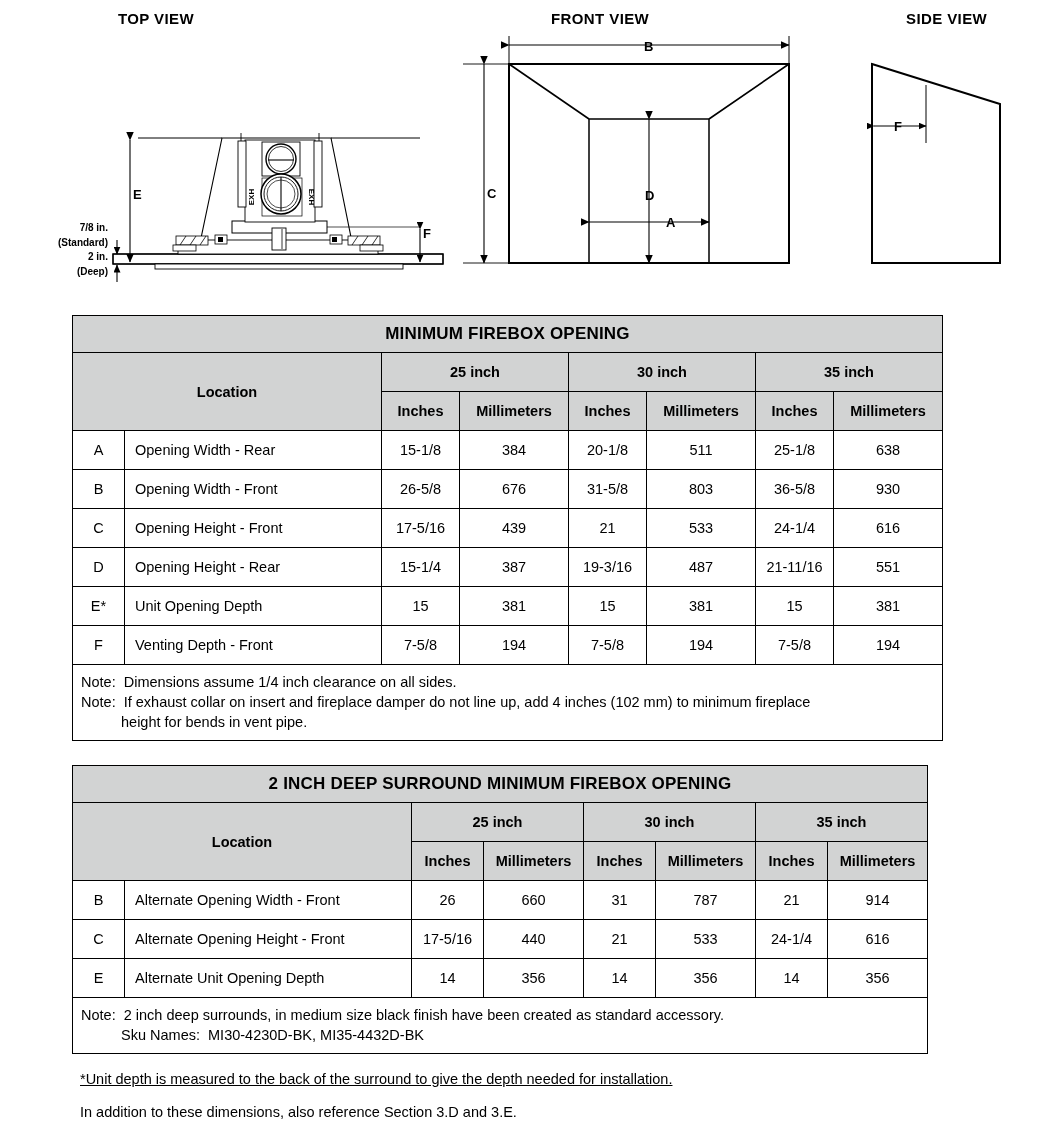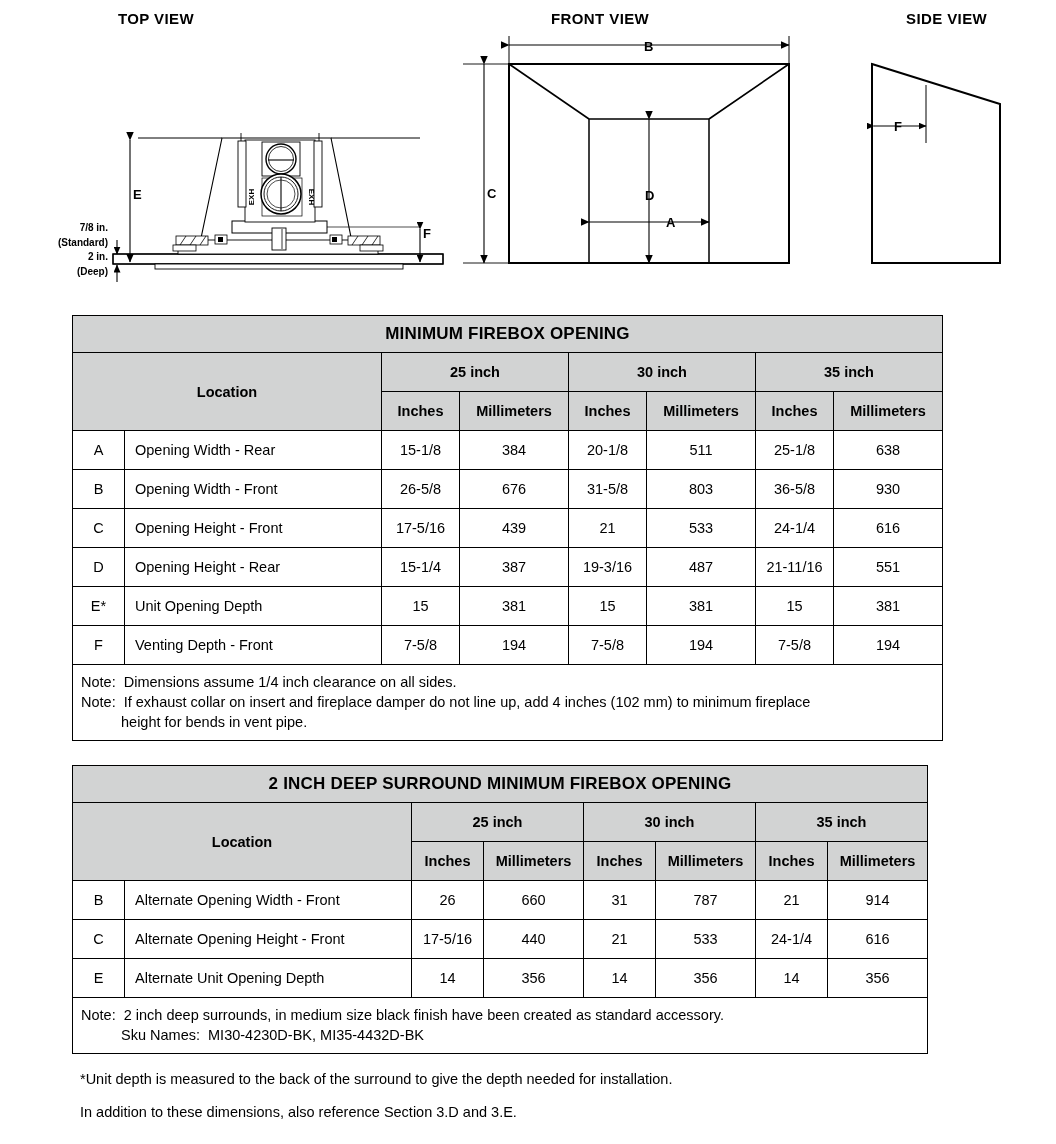--- a/index.html
+++ b/index.html
@@ -408,14 +408,14 @@
       <tr>
         <td class="note-cell" colspan="8">
           <span class="note-line">Note:  2 inch deep surrounds, in medium size black finish have been created as standard accessory.</span>
           <span class="note-line note-indent">Sku Names:  MI30-4230D-BK, MI35-4432D-BK</span>
         </td>
       </tr>
     </tbody>
   </table>
 </div>
 
-<div class="outer-note" style="top:1071px;">*Unit depth is measured to the back of the surround to give the depth needed for installation.</div>
+<div class="outer-note" style="top:1071px;text-decoration:underline;">*Unit depth is measured to the back of the surround to give the depth needed for installation.</div>
 <div class="outer-note" style="top:1104px;">In addition to these dimensions, also reference Section 3.D and 3.E.</div>
 
 </body></html>

